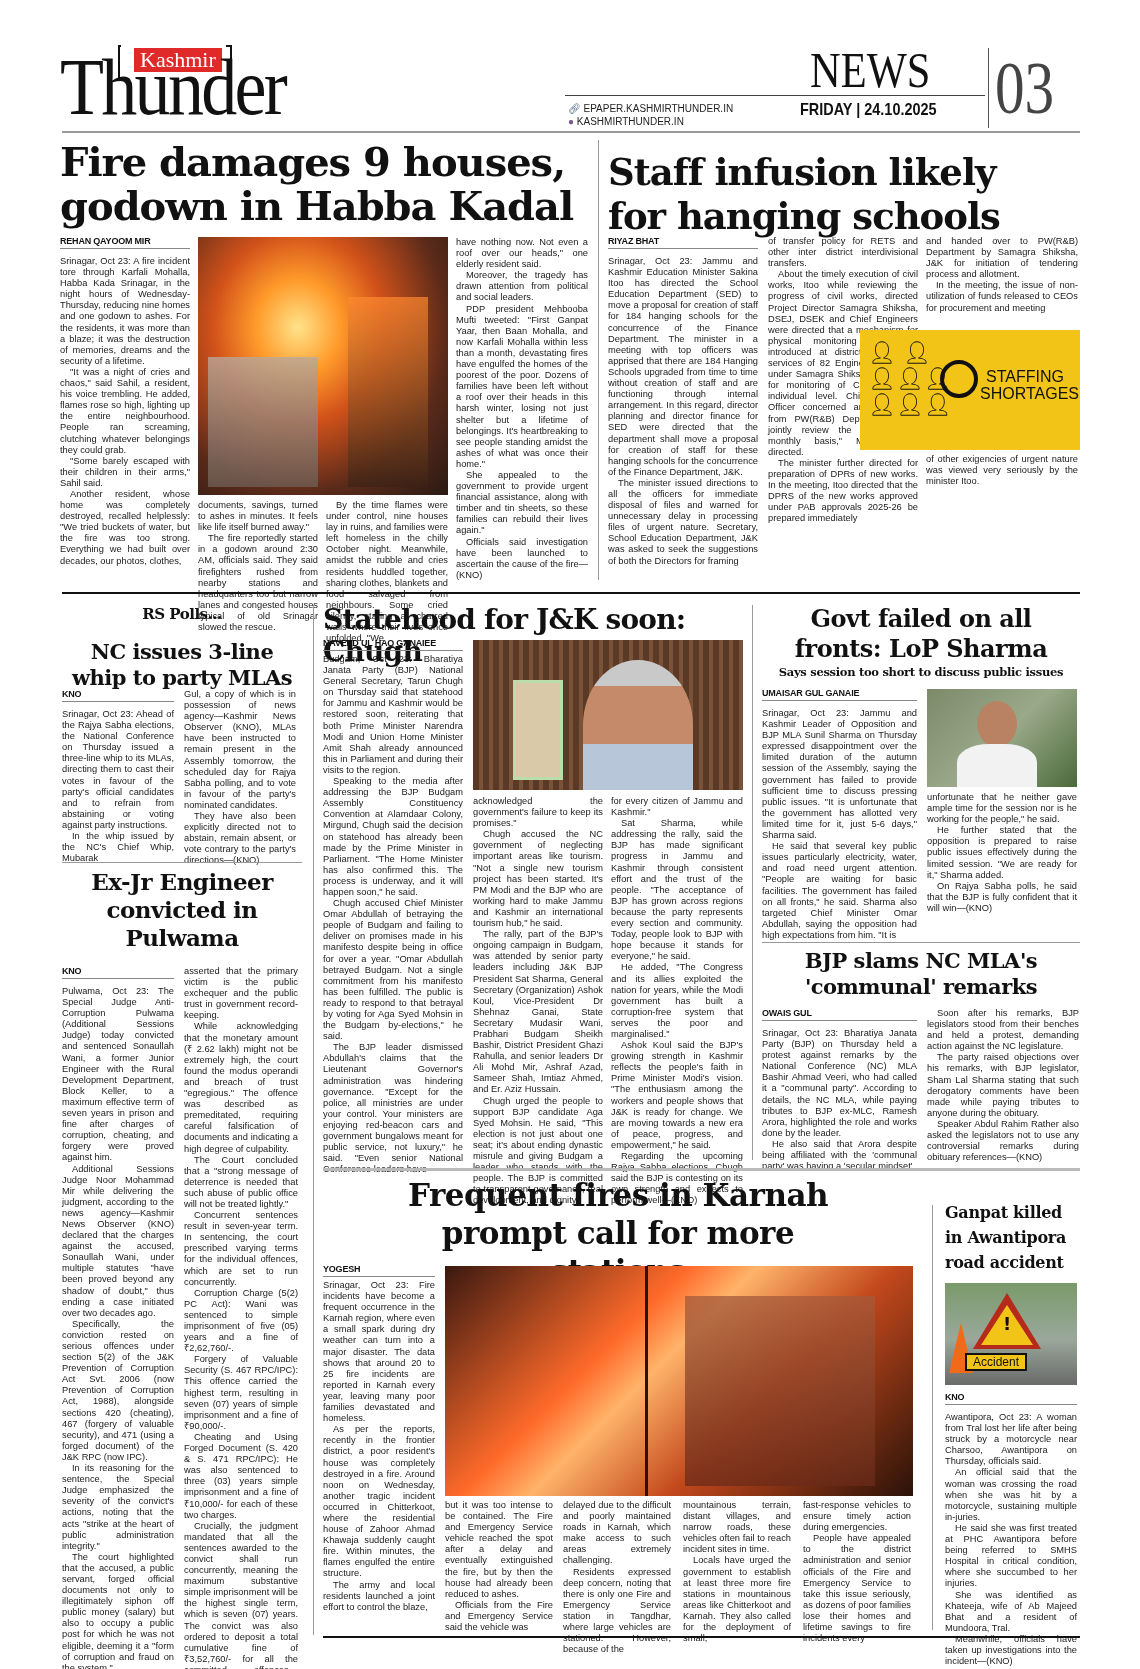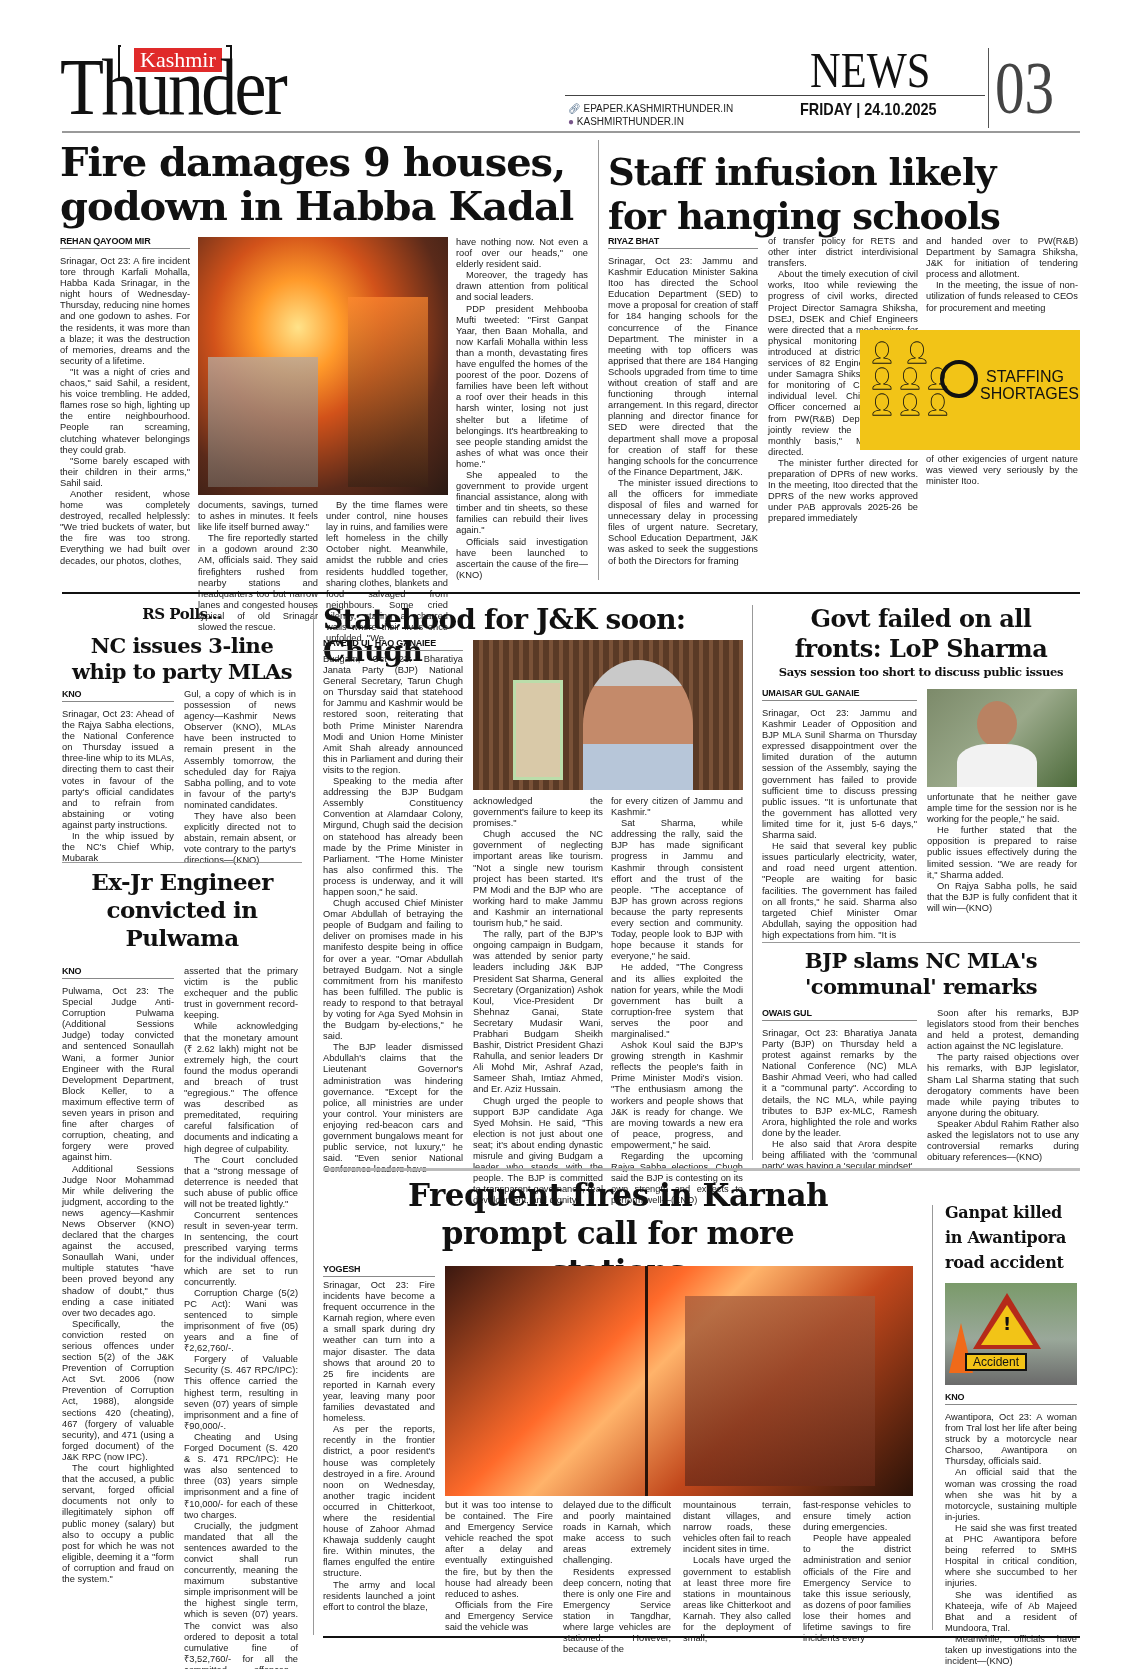--- a/index.html
+++ b/index.html
@@ -95,41 +95,42 @@
   </div>
   <div class="body-text abs" style="left:318px;top:304px;width:152px">
     <p class="first">of other exigencies of urgent nature was viewed very seriously by the minister Itoo.</p>
   </div>
 </div>
 
 <div class="thick" style="left:62px;top:592px;width:1018px;height:2px"></div>
 
 <div class="abs" style="left:62px;top:605px;width:240px;height:255px">
   <div class="headline" style="text-align:center;font-size:15px;line-height:18px">RS Polls...</div>
-  <div class="headline" style="text-align:center;font-size:21px;line-height:26px;margin-top:10px">NC issues 3-line whip to party MLAs</div>
+  <div class="headline" style="text-align:center;font-size:21px;line-height:26px;margin-top:16px">NC issues 3-line whip to party MLAs</div>
   <div class="byline" style="position:absolute;top:84px;width:112px">KNO</div>
   <div class="body-text abs" style="left:0;top:104px;width:112px">
     <p class="first">Srinagar, Oct 23: Ahead of the Rajya Sabha elections, the National Conference on Thursday issued a three-line whip to its MLAs, directing them to cast their votes in favour of the party's official candidates and to refrain from abstaining or voting against party instructions.</p>
     <p>In the whip issued by the NC's Chief Whip, Mubarak</p>
   </div>
   <div class="body-text abs" style="left:122px;top:84px;width:112px">
     <p class="first">Gul, a copy of which is in possession of news agency—Kashmir News Observer (KNO), MLAs have been instructed to remain present in the Assembly tomorrow, the scheduled day for Rajya Sabha polling, and to vote in favour of the party's nominated candidates.</p>
     <p>They have also been explicitly directed not to abstain, remain absent, or vote contrary to the party's directions—(KNO)</p>
   </div>
 </div>
 
 <div class="hline" style="left:62px;top:862px;width:240px"></div>
 
 <div class="abs" style="left:62px;top:868px;width:240px;height:760px">
   <div class="headline" style="text-align:center;font-size:23px;line-height:28px;padding:0 20px">Ex-Jr Engineer convicted in Pulwama</div>
   <div class="byline" style="position:absolute;top:98px;width:112px">KNO</div>
   <div class="body-text abs" style="left:0;top:118px;width:112px">
     <p class="first">Pulwama, Oct 23: The Special Judge Anti-Corruption Pulwama (Additional Sessions Judge) today convicted and sentenced Sonaullah Wani, a former Junior Engineer with the Rural Development Department, Block Keller, to a maximum effective term of seven years in prison and fine after charges of corruption, cheating, and forgery were proved against him.</p>
     <p>Additional Sessions Judge Noor Mohammad Mir while delivering the judgment, according to the news agency—Kashmir News Observer (KNO) declared that the charges against the accused, Sonaullah Wani, under multiple statutes "have been proved beyond any shadow of doubt," thus ending a case initiated over two decades ago.</p>
     <p>Specifically, the conviction rested on serious offences under section 5(2) of the J&amp;K Prevention of Corruption Act Svt. 2006 (now Prevention of Corruption Act, 1988), alongside sections 420 (cheating), 467 (forgery of valuable security), and 471 (using a forged document) of the J&amp;K RPC (now IPC).</p>
+    <p>In its reasoning for the sentence, the Special Judge emphasized the severity of the convict's actions, noting that the acts "strike at the heart of public administration integrity."</p>
     <p>The court highlighted that the accused, a public servant, forged official documents not only to illegitimately siphon off public money (salary) but also to occupy a public post for which he was not eligible, deeming it a "form of corruption and fraud on the system."</p>
 
   </div>
   <div class="body-text abs" style="left:122px;top:98px;width:114px">
     <p class="first">asserted that the primary victim is the public exchequer and the public trust in government record-keeping.</p>
     <p>While acknowledging that the monetary amount (₹ 2.62 lakh) might not be extremely high, the court found the modus operandi and breach of trust "egregious." The offence was described as premeditated, requiring careful falsification of documents and indicating a high degree of culpability.</p>
     <p>The Court concluded that a "strong message of deterrence is needed that such abuse of public office will not be treated lightly."</p>
     <p>Concurrent sentences result in seven-year term. In sentencing, the court prescribed varying terms for the individual offences, which are set to run concurrently.</p>
     <p>Corruption Charge (5(2) PC Act): Wani was sentenced to simple imprisonment of five (05) years and a fine of ₹2,62,760/-.</p>
     <p>Forgery of Valuable Security (S. 467 RPC/IPC): This offence carried the highest term, resulting in seven (07) years of simple imprisonment and a fine of ₹90,000/-.</p>

